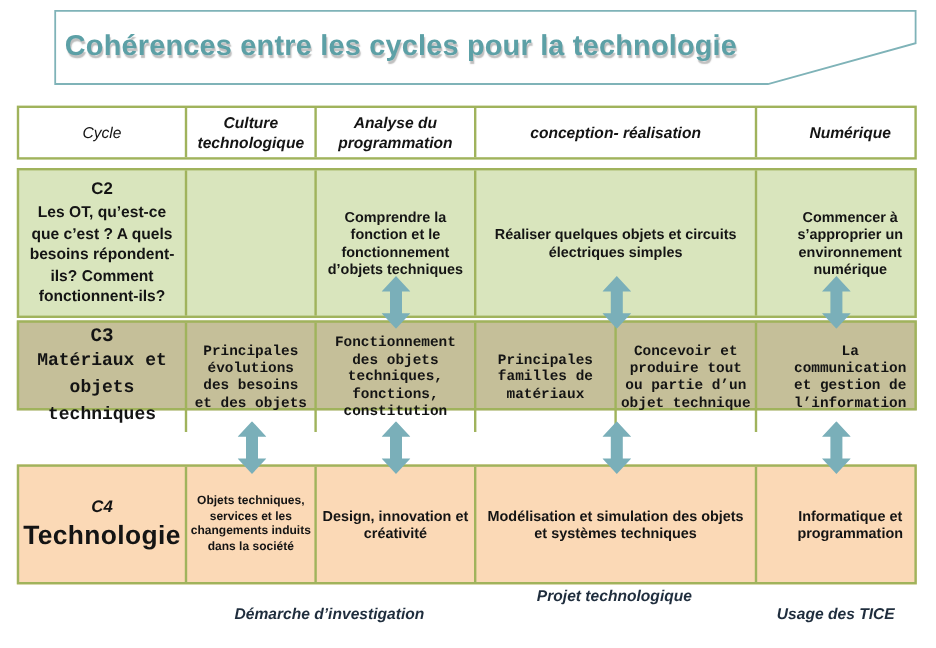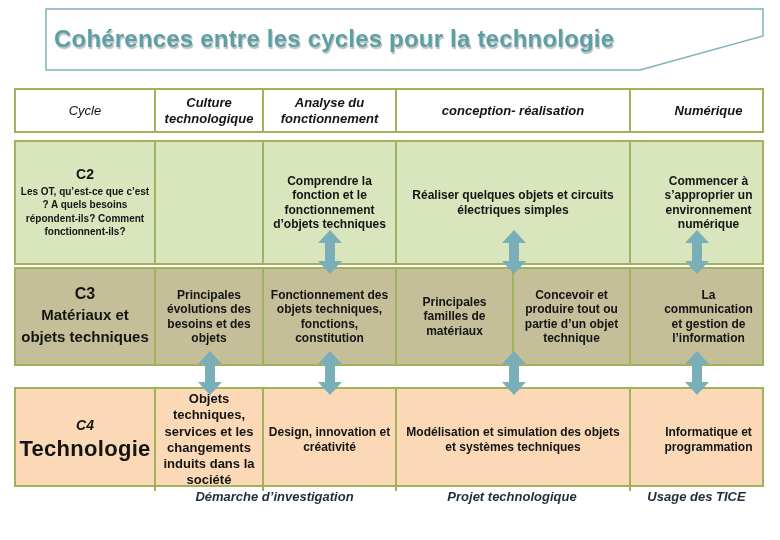--- a/index.html
+++ b/index.html
@@ -32,30 +32,30 @@
     text-align:center; padding:2px 3px; box-sizing:border-box;
     font-weight:bold; font-size:12px; line-height:1.2; color:#141414;
   }
   .cell:last-child { border-right:none;margin-left:24px; }
 
   .header-band { top:88px; height:45px; background:#fff; }
   .header-band .cell { font-style:italic; font-size:13px; }
   .hc-cycle { font-weight:normal !important; }
 
   .c2-band { top:140px; height:125px; background:var(--band-green,#d9e5bd); }
-  .c3-band { top:267px; height:99px;  background:var(--band-olive,#c5bf99); }
+  .c3-band { top:267px; height:75px;  background:var(--band-olive,#c5bf99);font-family:Liberation Mono, monospace; }
   .c4-band { top:387px; height:100px; background:var(--band-salmon,#fbd9b6); }
 
   .cy-code2 { font-size:14px; margin-bottom:2px; }
-  .cy-q2   { font-size:10px; line-height:1.35; }
+  .cy-q2   { font-size:13px; line-height:1.35; }
   .cy-code3 { font-size:16px; }
   .cy-t3   { font-size:15px; line-height:1.5; }
   .cy-code4 { font-size:14px; margin-bottom:2px;font-style:italic; }
   .cy-t4   { font-size:22px; letter-spacing:0.3px; }
-  .small-cell { font-size:13px; line-height:1.25; }
+  .small-cell { font-size:10px; line-height:1.25; }
 
   
   .footer-band {
     position:absolute; left:14px; top:489px; width:750px; display:grid;
     grid-template-columns:140px 108px 133px 234px 1fr;
     font-style:italic; font-weight:bold; font-size:13px;
     color:var(--footer-color,#1f2d3d);
   }
   .fcell { text-align:center; }
   .f-demarche { grid-column:2/4; }
@@ -71,21 +71,21 @@
   <div class="title-box">
     <svg viewBox="0 0 720 64" preserveAspectRatio="none">
       <polygon points="1,1 718,1 718,28 595,62 1,62" fill="#ffffff" stroke="#7fb3b8" stroke-width="1.5"></polygon>
     </svg>
     <div class="title-text">Cohérences entre les cycles pour la technologie</div>
   </div>
 
   <div class="band cols5 header-band">
     <div class="cell hc-cycle">Cycle</div>
     <div class="cell">Culture technologique</div>
-    <div class="cell">Analyse du fonctionnement</div>
+    <div class="cell">Analyse du programmation</div>
     <div class="cell">conception- réalisation</div>
     <div class="cell">Numérique</div>
   </div>
 
   <div class="band cols5 c2-band">
     <div class="cell">
       <div class="cy-code2">C2</div>
       <div class="cy-q2">Les OT, qu’est-ce que c’est ? A quels besoins répondent-ils? Comment fonctionnent-ils?</div>
     </div>
     <div class="cell"></div>
@@ -111,22 +111,22 @@
       <div class="cy-code4">C4</div>
       <div class="cy-t4">Technologie</div>
     </div>
     <div class="cell small-cell">Objets techniques, services et les changements induits dans la société</div>
     <div class="cell">Design, innovation et créativité</div>
     <div class="cell">Modélisation et simulation des objets et systèmes techniques</div>
     <div class="cell">Informatique et programmation</div>
   </div>
 
   <div class="footer-band">
+    <div class="fcell" style="grid-column:4">Projet technologique</div>
     <div class="fcell f-demarche">Démarche d’investigation</div>
-    <div class="fcell" style="grid-column:4">Projet technologique</div>
     <div class="fcell" style="grid-column:5">Usage des TICE</div>
   </div>
 
   <svg class="arrow" style="left:318px; top:230px;" viewBox="0 0 24 44">
       <polygon points="12,0 24,13 17,13 17,31 24,31 12,44 0,31 7,31 7,13 0,13" fill="currentColor"></polygon>
     </svg>
   <svg class="arrow" style="left:502px; top:230px;" viewBox="0 0 24 44">
       <polygon points="12,0 24,13 17,13 17,31 24,31 12,44 0,31 7,31 7,13 0,13" fill="currentColor"></polygon>
     </svg>
   <svg class="arrow" style="left:685px; top:230px;" viewBox="0 0 24 44">

